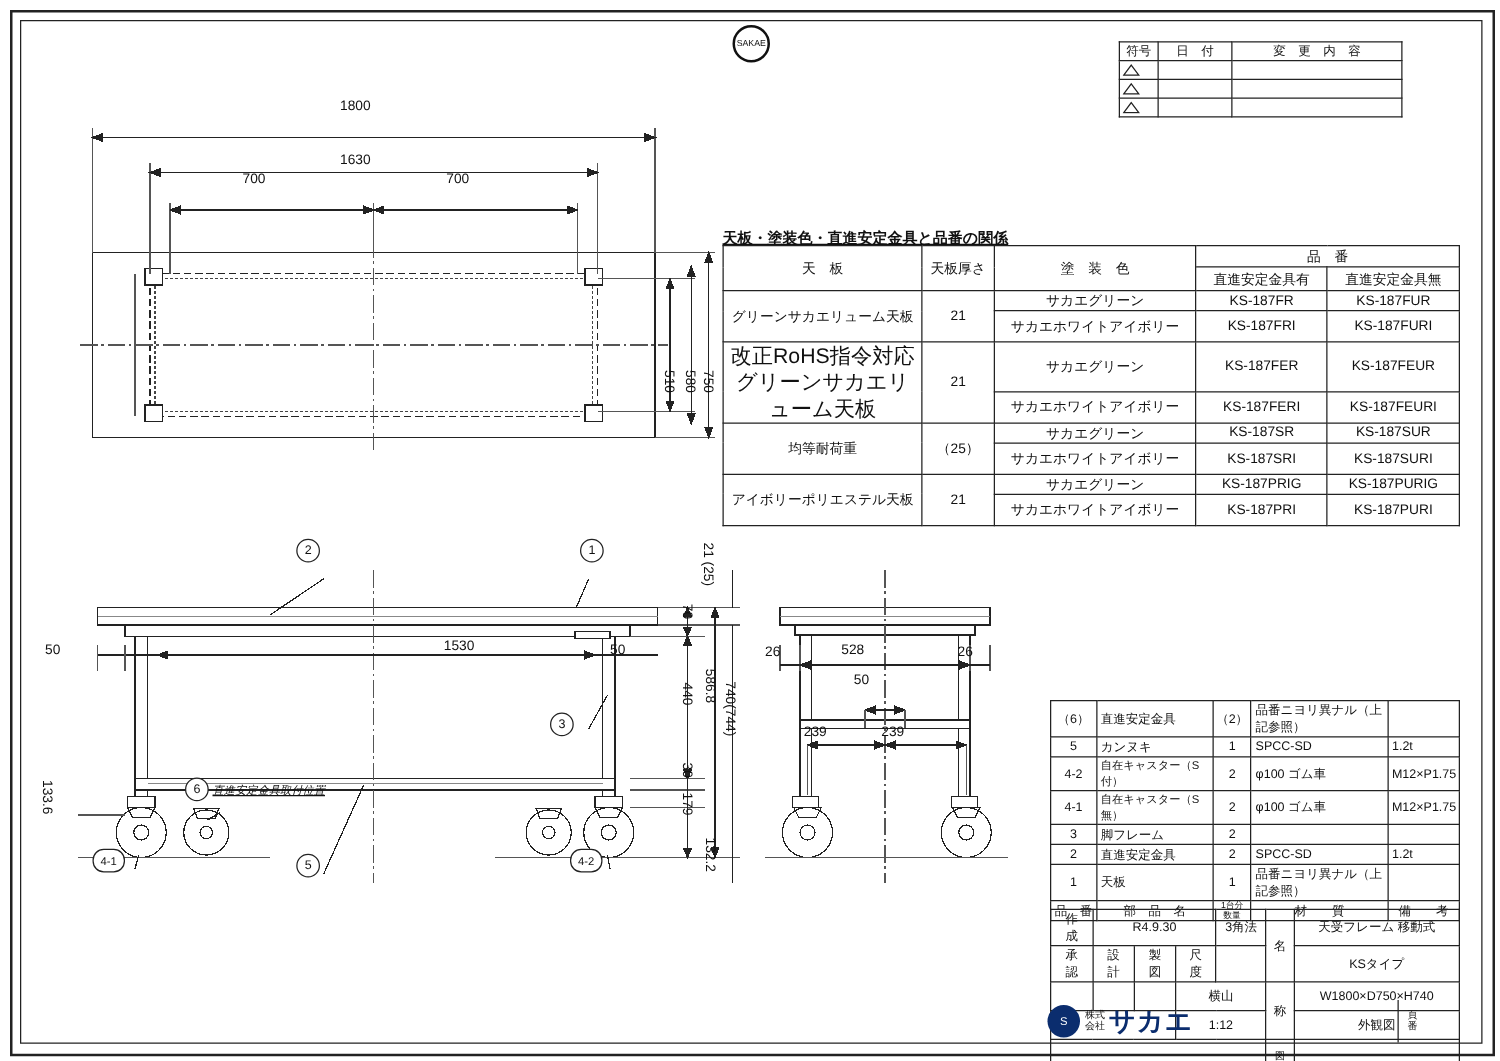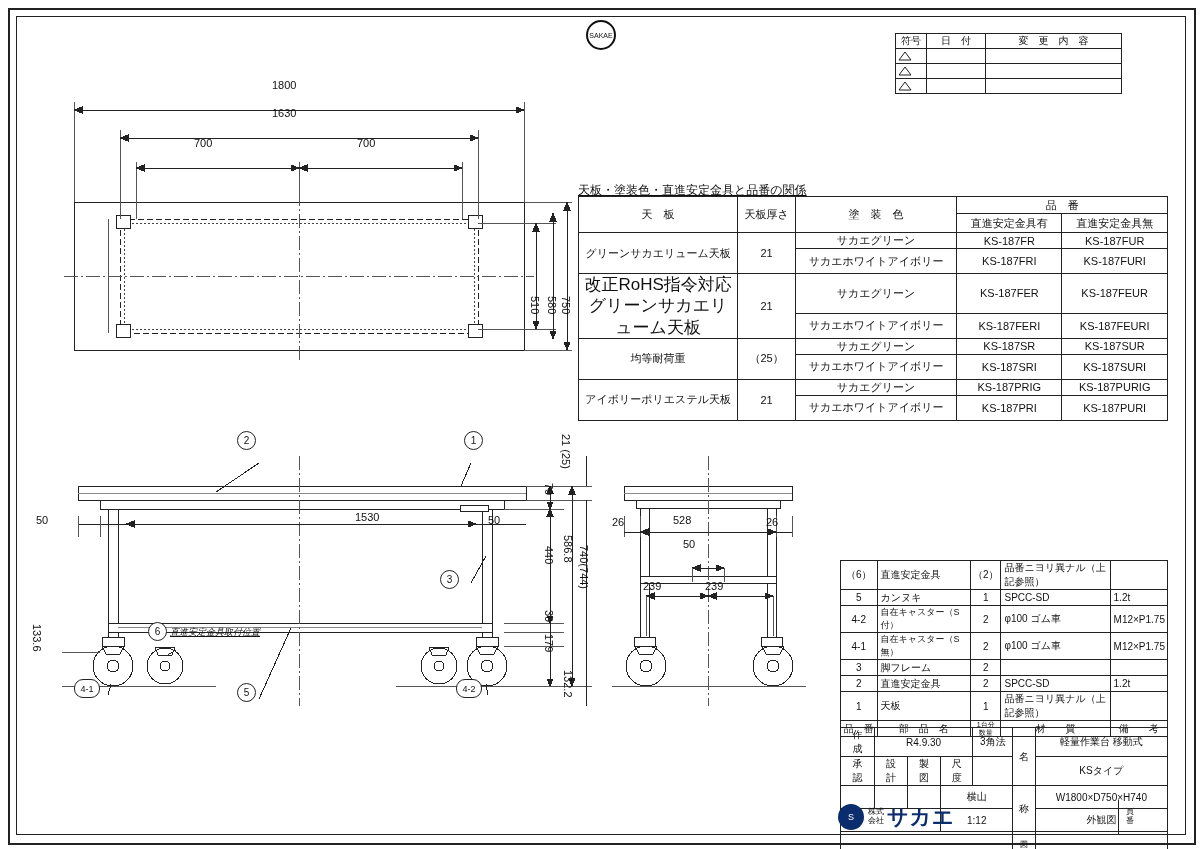--- a/index.html
+++ b/index.html
@@ -11,21 +11,21 @@
 
   table.grid{border-collapse:collapse;font-size:10px;}
   table.grid td,table.grid th{border:1px solid #222;padding:0 2px;text-align:center;vertical-align:middle;font-weight:normal;}
 
   
   .rev{left:895px;top:33px;width:273px;}
   .rev table{width:227px;}
   .rev td{height:14px;}
 
   
-  .reltitle{left:578px;top:182px;font-size:12px;letter-spacing:0px;}
+  .reltitle{left:578px;top:182px;font-size:12px;letter-spacing:0px;font-weight:bold;}
   .reltitle u{text-decoration:underline;}
   .rel{left:578px;top:196px;width:590px;}
   .rel table{width:590px;font-size:11px;}
 
   
   .parts{left:840px;top:560px;width:328px;}
   .parts table{width:328px;font-size:10px;}
   .parts td{height:15px;}
   .parts td.l{text-align:left;padding-left:3px;}
 
@@ -251,21 +251,21 @@
   </div>
 
   <div class="abs title">
     <table class="grid">
       <tbody>
           <tr>
         <td style="width:32px;height:17px">作　成</td>
         <td colspan="3" style="width:92px">R4.9.30</td>
         <td style="width:44px">3角法</td>
         <td rowspan="2" style="width:20px">名</td>
-        <td style="width:140px;font-size:10px">軽量作業台 移動式</td>
+        <td style="width:140px;font-size:10px">天受フレーム 移動式</td>
       </tr>
       <tr>
         <td style="height:17px">承　認</td>
         <td style="width:31px">設　計</td>
         <td style="width:31px">製　図</td>
         <td style="width:30px">尺　度</td>
         <td></td>
         <td style="font-size:10px">KSタイプ</td>
       </tr>
       <tr>
@@ -472,21 +472,21 @@
       <polygon points="692,580 684,577 684,583" fill="#222"></polygon>
       <line x1="692" y1="580" x2="757" y2="580"></line>
       <polygon points="692,580 700,577 700,583" fill="#222"></polygon>
       <polygon points="757,580 749,577 749,583" fill="#222"></polygon>
       <line x1="630" y1="580" x2="630" y2="620" stroke="#555"></line>
       <line x1="757" y1="580" x2="757" y2="620" stroke="#555"></line>
     </g>
   </svg>
 
   <div class="abs dim" style="left:272px;top:79px">1800</div>
-  <div class="abs dim" style="left:272px;top:107px">1630</div>
+  <div class="abs dim" style="left:272px;top:122px">1630</div>
   <div class="abs dim" style="left:194px;top:137px">700</div>
   <div class="abs dim" style="left:357px;top:137px">700</div>
   <div class="abs dimv" style="left:529px;top:296px">510</div>
   <div class="abs dimv" style="left:546px;top:296px">580</div>
   <div class="abs dimv" style="left:560px;top:296px">750</div>
 
   <div class="abs dim" style="left:36px;top:514px">50</div>
   <div class="abs dim" style="left:355px;top:511px">1530</div>
   <div class="abs dim" style="left:488px;top:514px">50</div>
   <div class="abs dimv" style="left:543px;top:483px">70</div>

